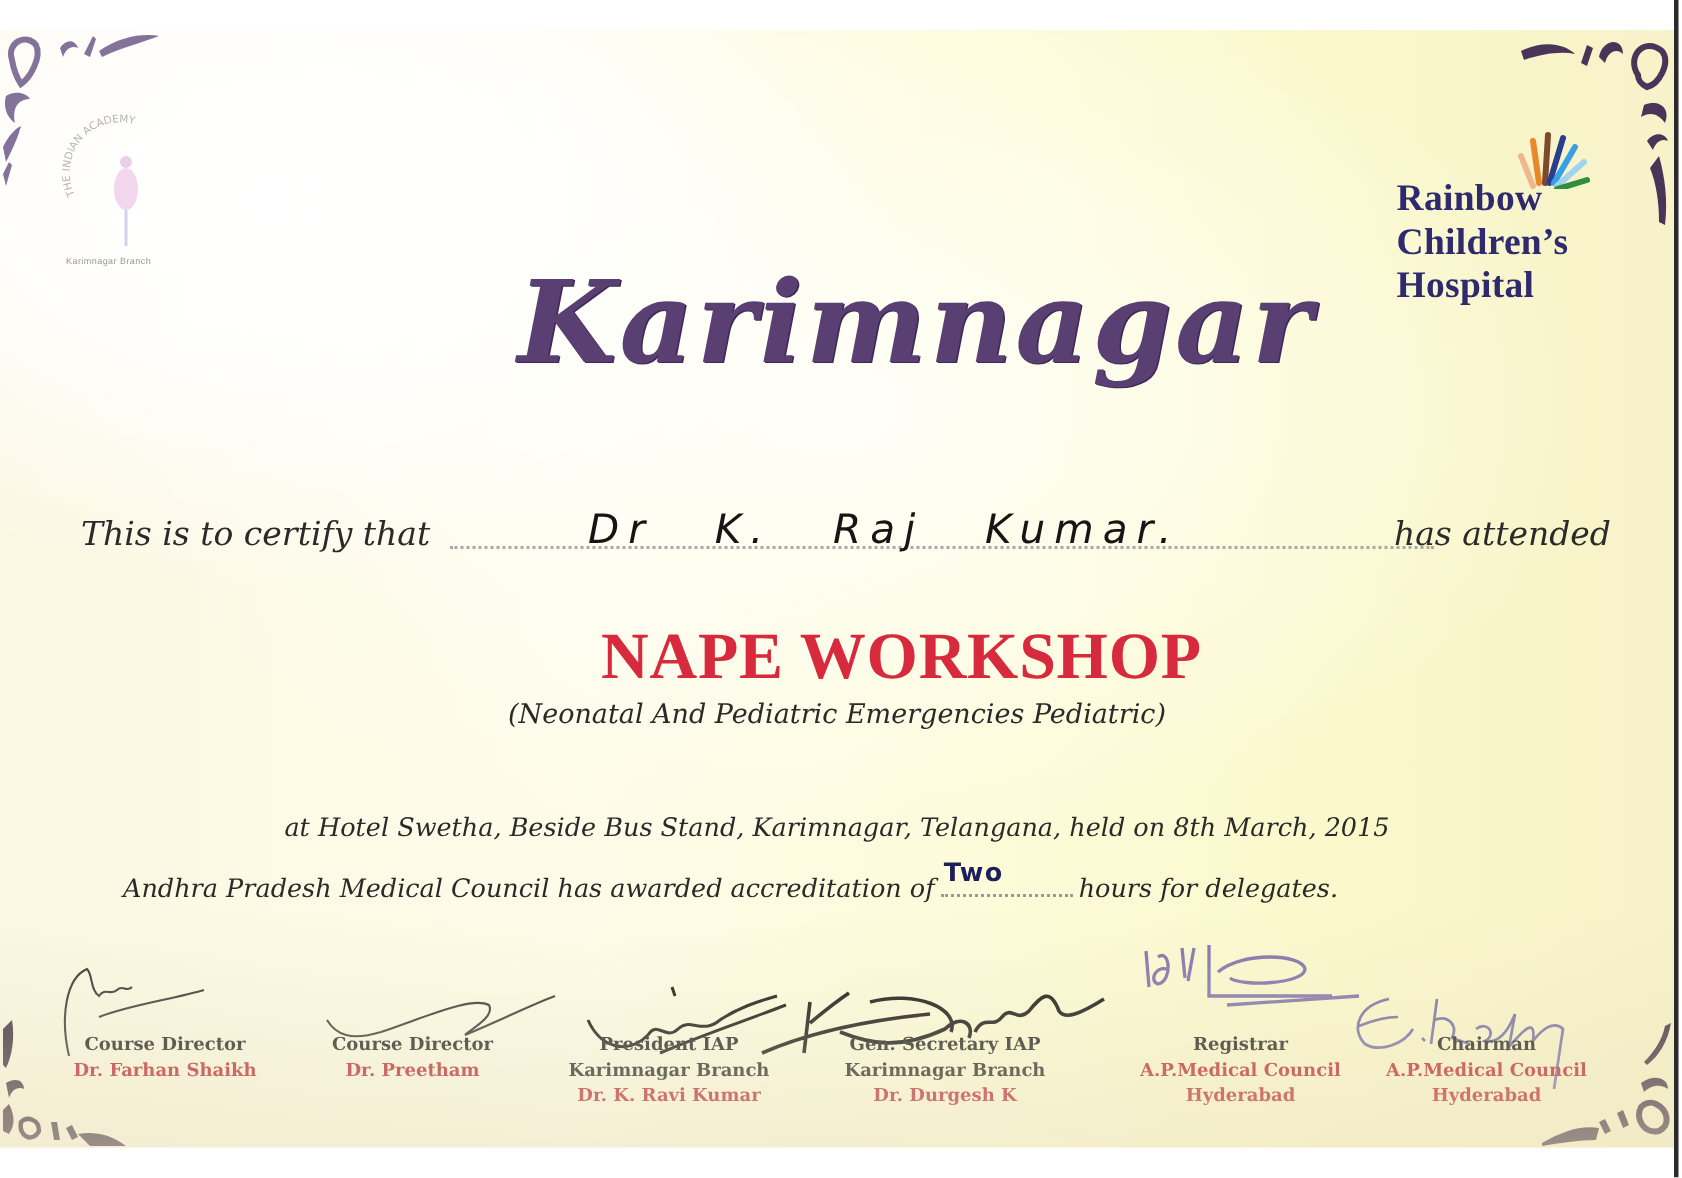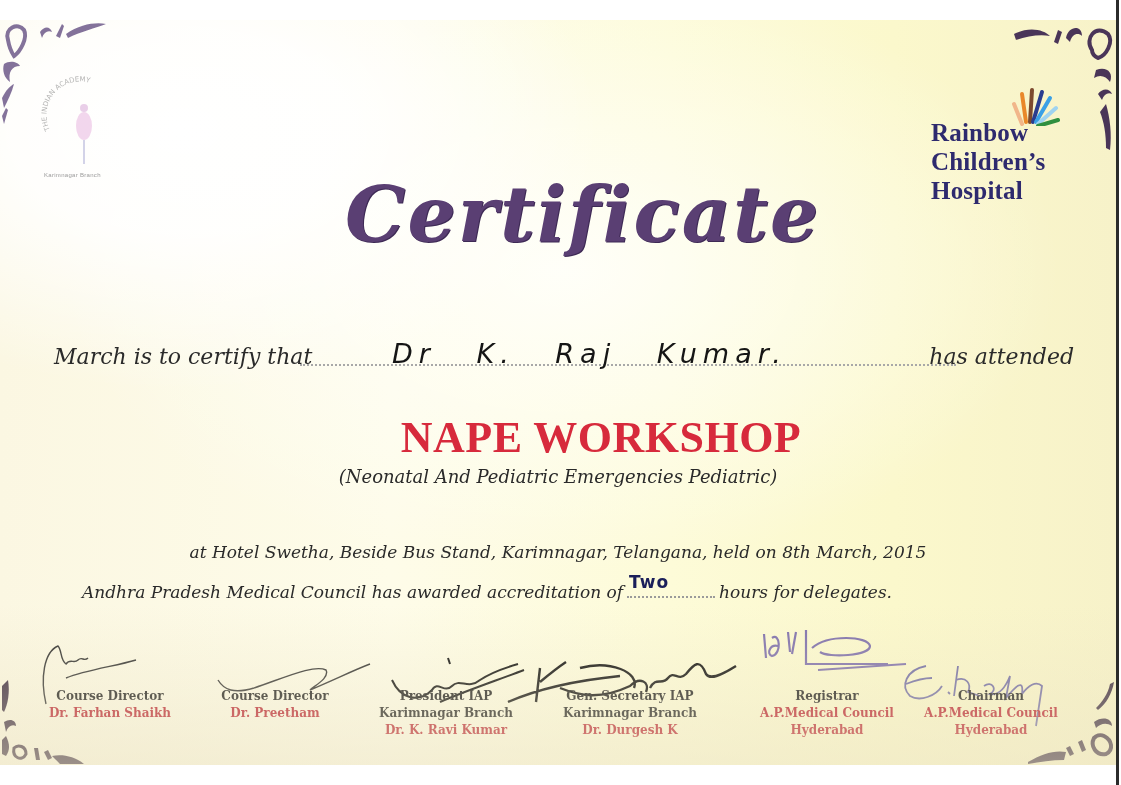--- a/index.html
+++ b/index.html
@@ -123,24 +123,24 @@
       <path d="M28 40 L 46 24" stroke="#9fd3f0"></path>
       <path d="M28 42 L 48 36" stroke="#2f8f3f"></path>
     </g>
   </svg>
   <div class="logo-text">
     <div>Rainbow</div>
     <div>Children’s</div>
     <div>Hospital</div>
   </div>
 
-  <div class="title">Certificate</div>
+  <div class="title">Karimnagar</div>
 
   <div class="certify-row">
-    <span class="certify-prefix">March is to certify that</span>
+    <span class="certify-prefix">This is to certify that</span>
     <div class="dots"></div>
     <span class="handwritten recipient">Dr K. Raj Kumar.</span>
     <span class="certify-suffix">has attended</span>
   </div>
 
   <div class="event-title">NAPE WORKSHOP</div>
   <div class="event-subtitle">(Neonatal And Pediatric Emergencies Pediatric)</div>
   <div class="venue">at Hotel Swetha, Beside Bus Stand, Karimnagar, Telangana, held on 8th March, 2015</div>
 
   <div class="accred">

